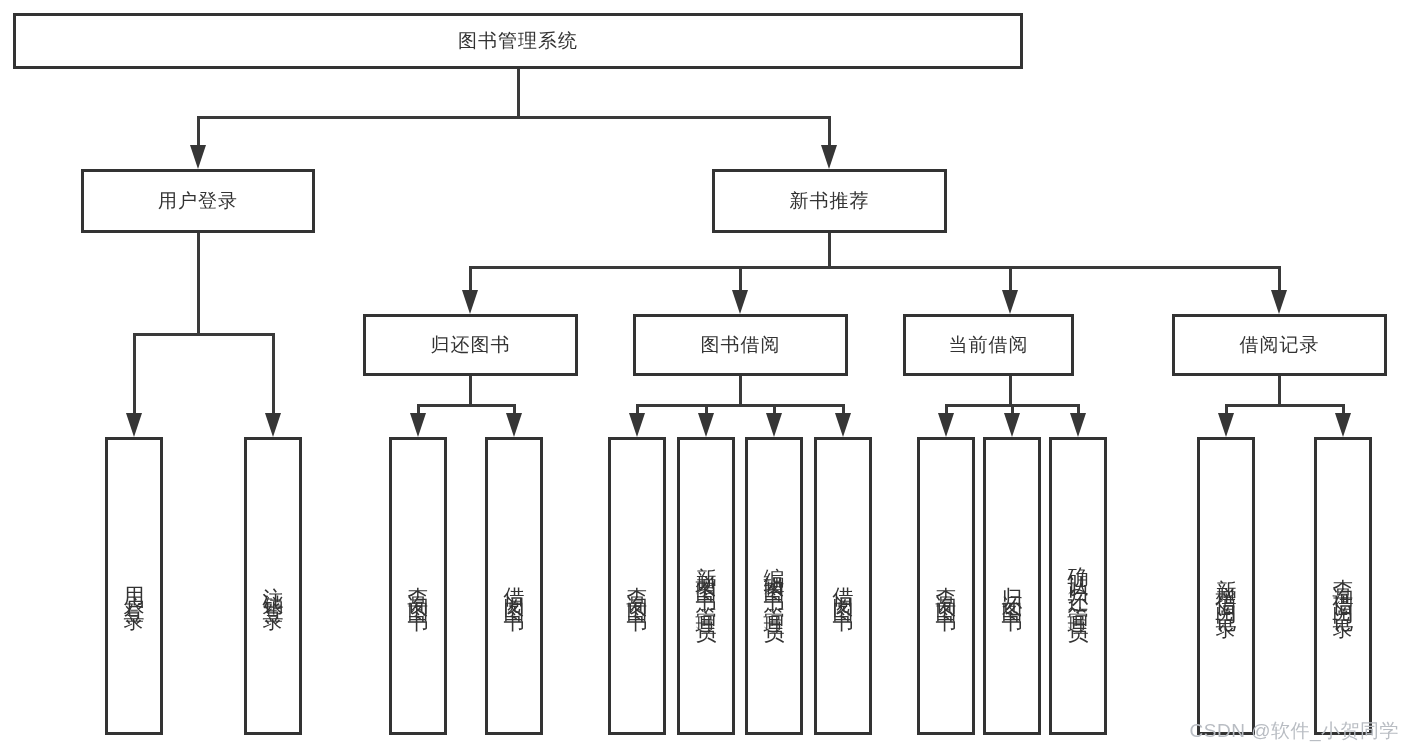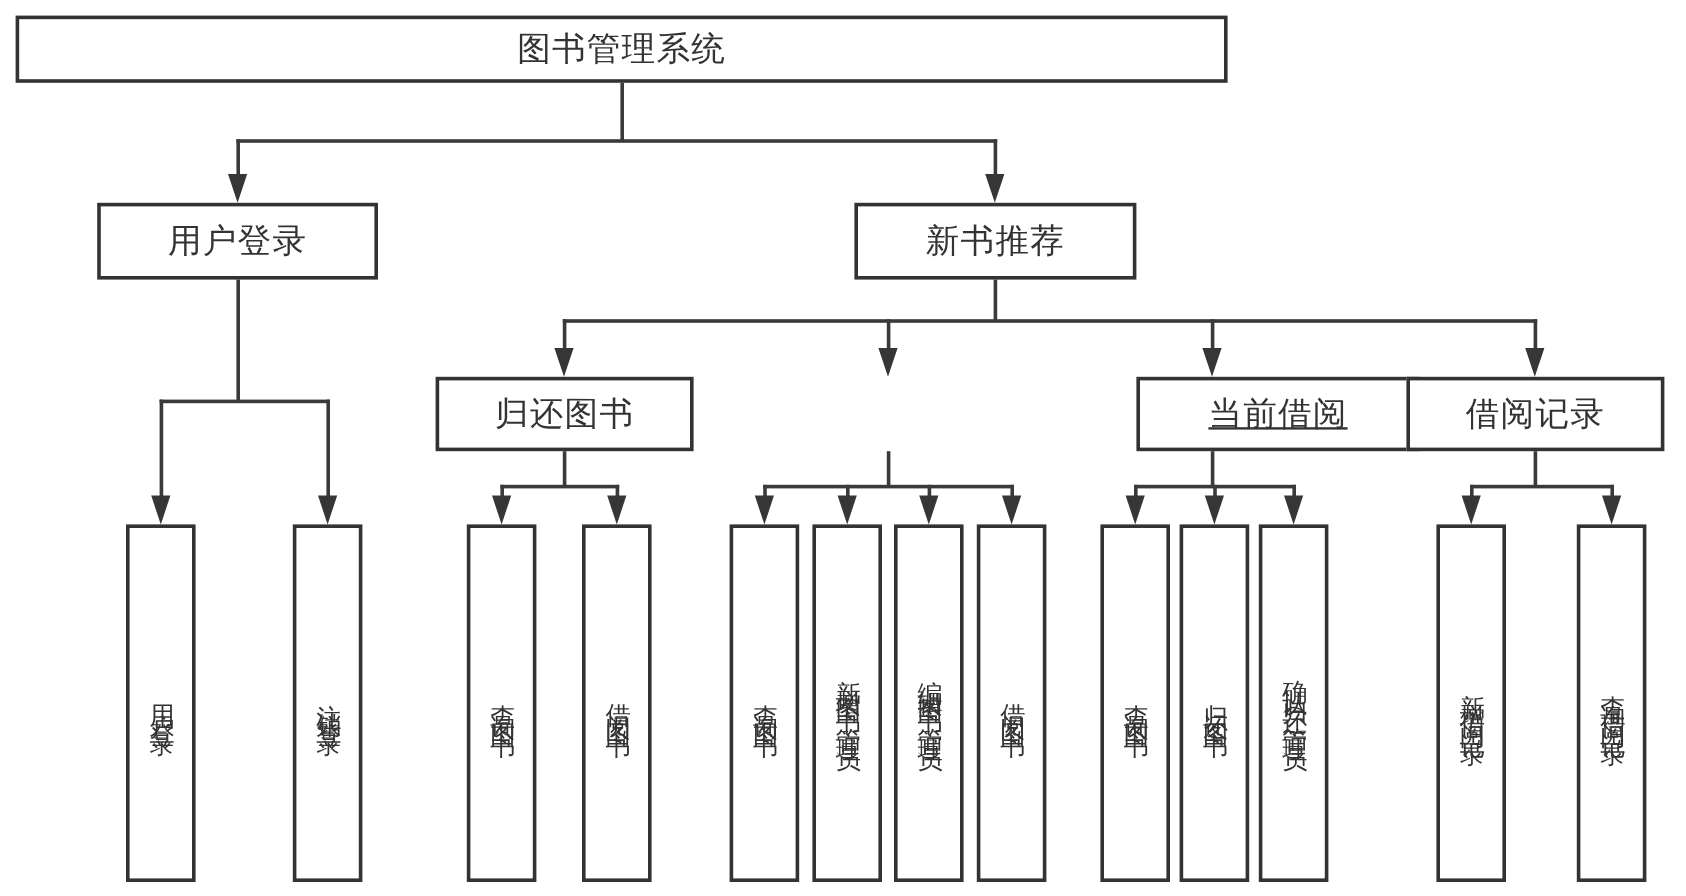--- a/index.html
+++ b/index.html
@@ -4,21 +4,21 @@
 <style>
   html,body { margin:0; padding:0; background:#ffffff; }
   .stage {
     position:relative; width:1405px; height:747px; background:#ffffff;
     font-family:"Liberation Sans","DejaVu Sans",sans-serif; color:#333333;
     overflow:hidden;
   }
   .box {
     position:absolute; box-sizing:border-box; background:#ffffff;
     border:3px solid #333333; display:flex; align-items:center; justify-content:center;
-    font-size:28px; color:#333333; letter-spacing:1px;
+    font-size:19px; color:#333333; letter-spacing:1px;
   }
   .vbox {
     position:absolute; box-sizing:border-box; background:#ffffff;
     border:3px solid #333333; font-size:21px; color:#333333;
     writing-mode:vertical-rl; text-orientation:mixed;
     text-align:center; letter-spacing:8px; line-height:52px;
     width:58px; top:437px; height:298px;
   }
   .vl { position:absolute; width:3px; background:#3a3a3a; }
   .hl { position:absolute; height:3px; background:#3a3a3a; }
@@ -36,21 +36,22 @@
 <body>
 
 <div class="stage">
 
   <div class="box" style="left:13px; top:13px; width:1010px; height:56px;">图书管理系统</div>
 
   <div class="box" style="left:81px; top:169px; width:234px; height:64px;">用户登录</div>
   <div class="box" style="left:712px; top:169px; width:235px; height:64px;">新书推荐</div>
 
   <div class="box" style="left:363px; top:314px; width:215px; height:62px;">归还图书</div>
-  <div class="box" style="left:947px; top:314px; width:236px; height:62px;text-decoration:underline;">当前借阅</div>
+  <div class="box" style="left:633px; top:314px; width:215px; height:62px;">图书借阅</div>
+  <div class="box" style="left:903px; top:314px; width:171px; height:62px;">当前借阅</div>
   <div class="box" style="left:1172px; top:314px; width:215px; height:62px;">借阅记录</div>
 
   <div class="vbox" style="left:105px;">用户登录</div>
   <div class="vbox" style="left:244px;">注销登录</div>
 
   <div class="vbox" style="left:389px;">查询图书</div>
   <div class="vbox" style="left:485px;">借阅图书</div>
 
   <div class="vbox" style="left:608px;">查询图书</div>
   <div class="vbox" style="left:677px;">新增图书（管理员）</div>
@@ -118,13 +119,14 @@
   <div class="vl" style="left:1011px; top:404px; height:11px;"></div>
   <div class="tri" style="left:1004px; top:413px;"></div>
   <div class="vl" style="left:1077px; top:404px; height:11px;"></div>
   <div class="tri" style="left:1070px; top:413px;"></div>
 
   <div class="vl" style="left:1225px; top:404px; height:11px;"></div>
   <div class="tri" style="left:1218px; top:413px;"></div>
   <div class="vl" style="left:1342px; top:404px; height:11px;"></div>
   <div class="tri" style="left:1335px; top:413px;"></div>
 
+  <div class="watermark">CSDN @软件_小贺同学</div>
 </div>
 
 </body></html>

